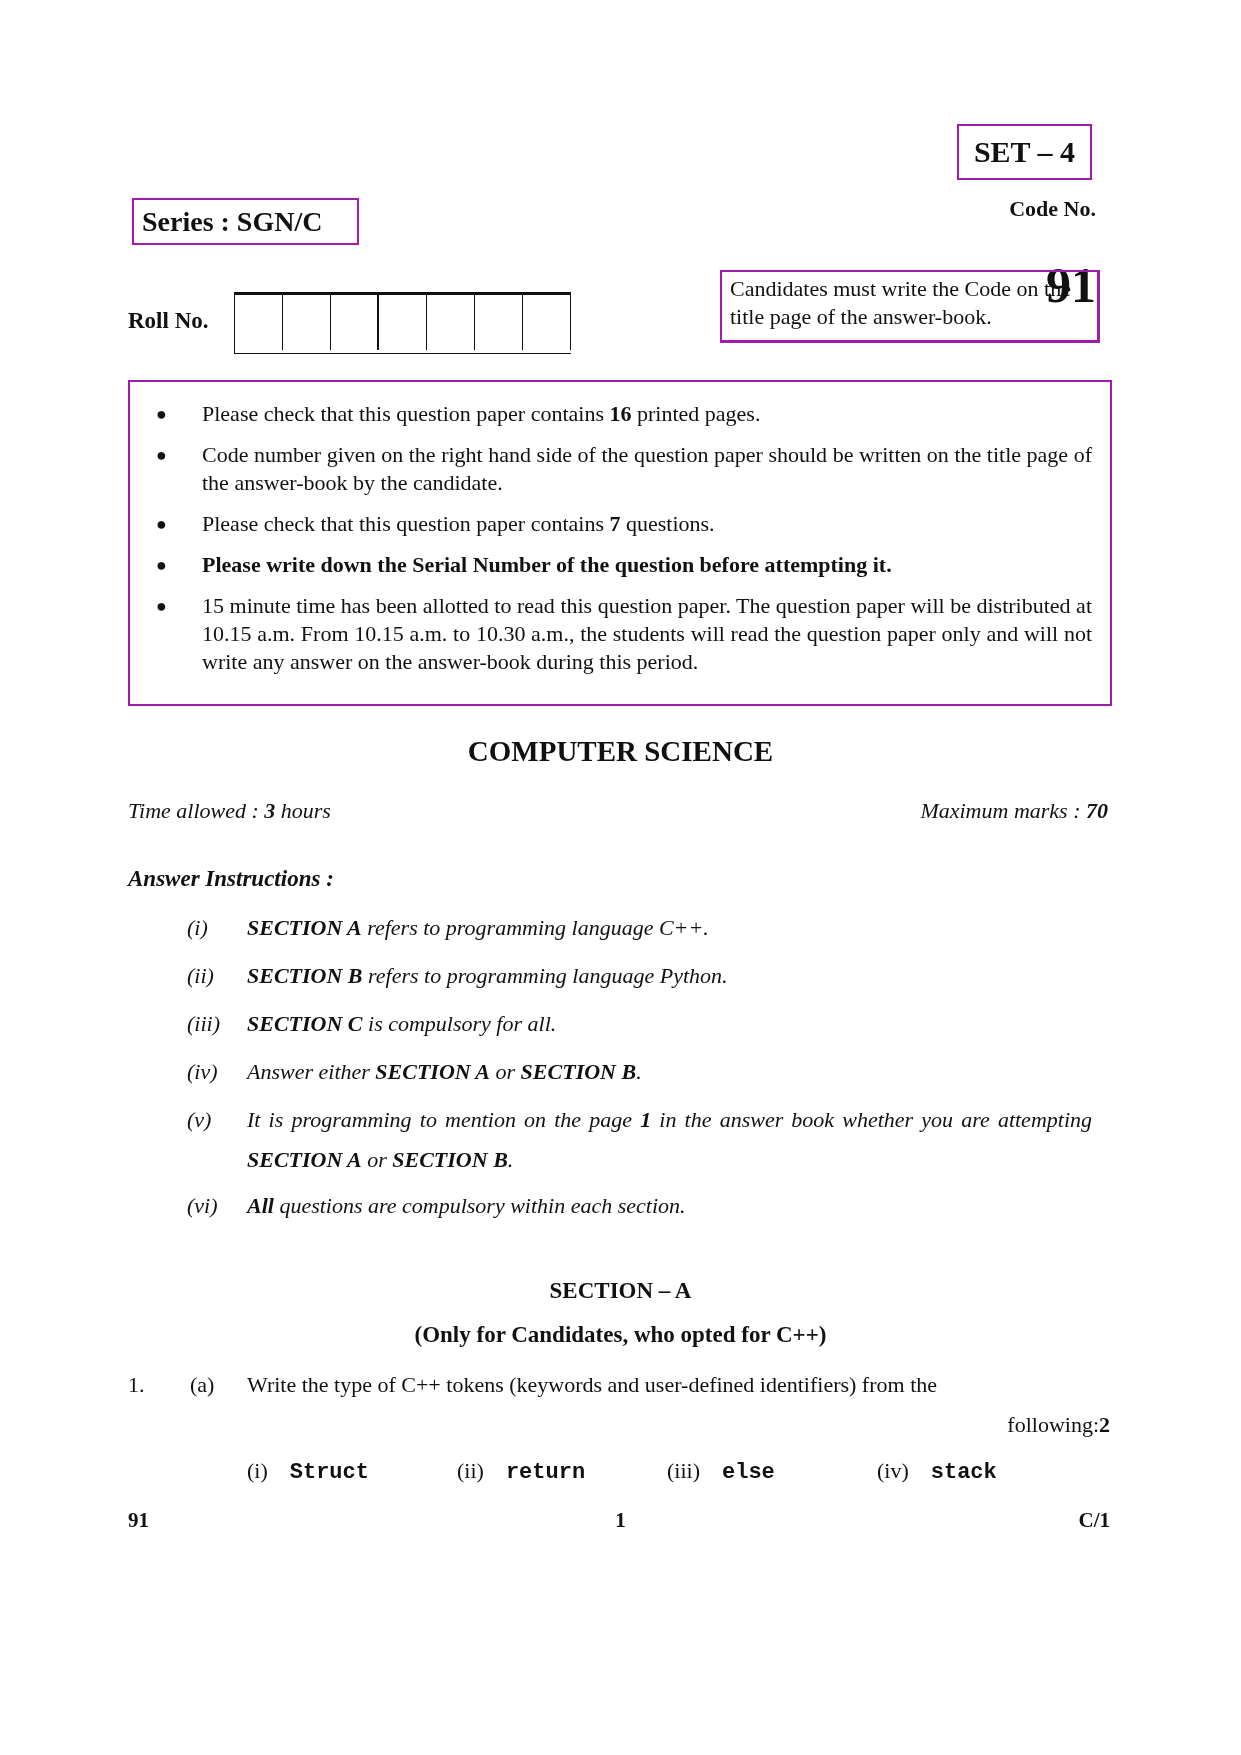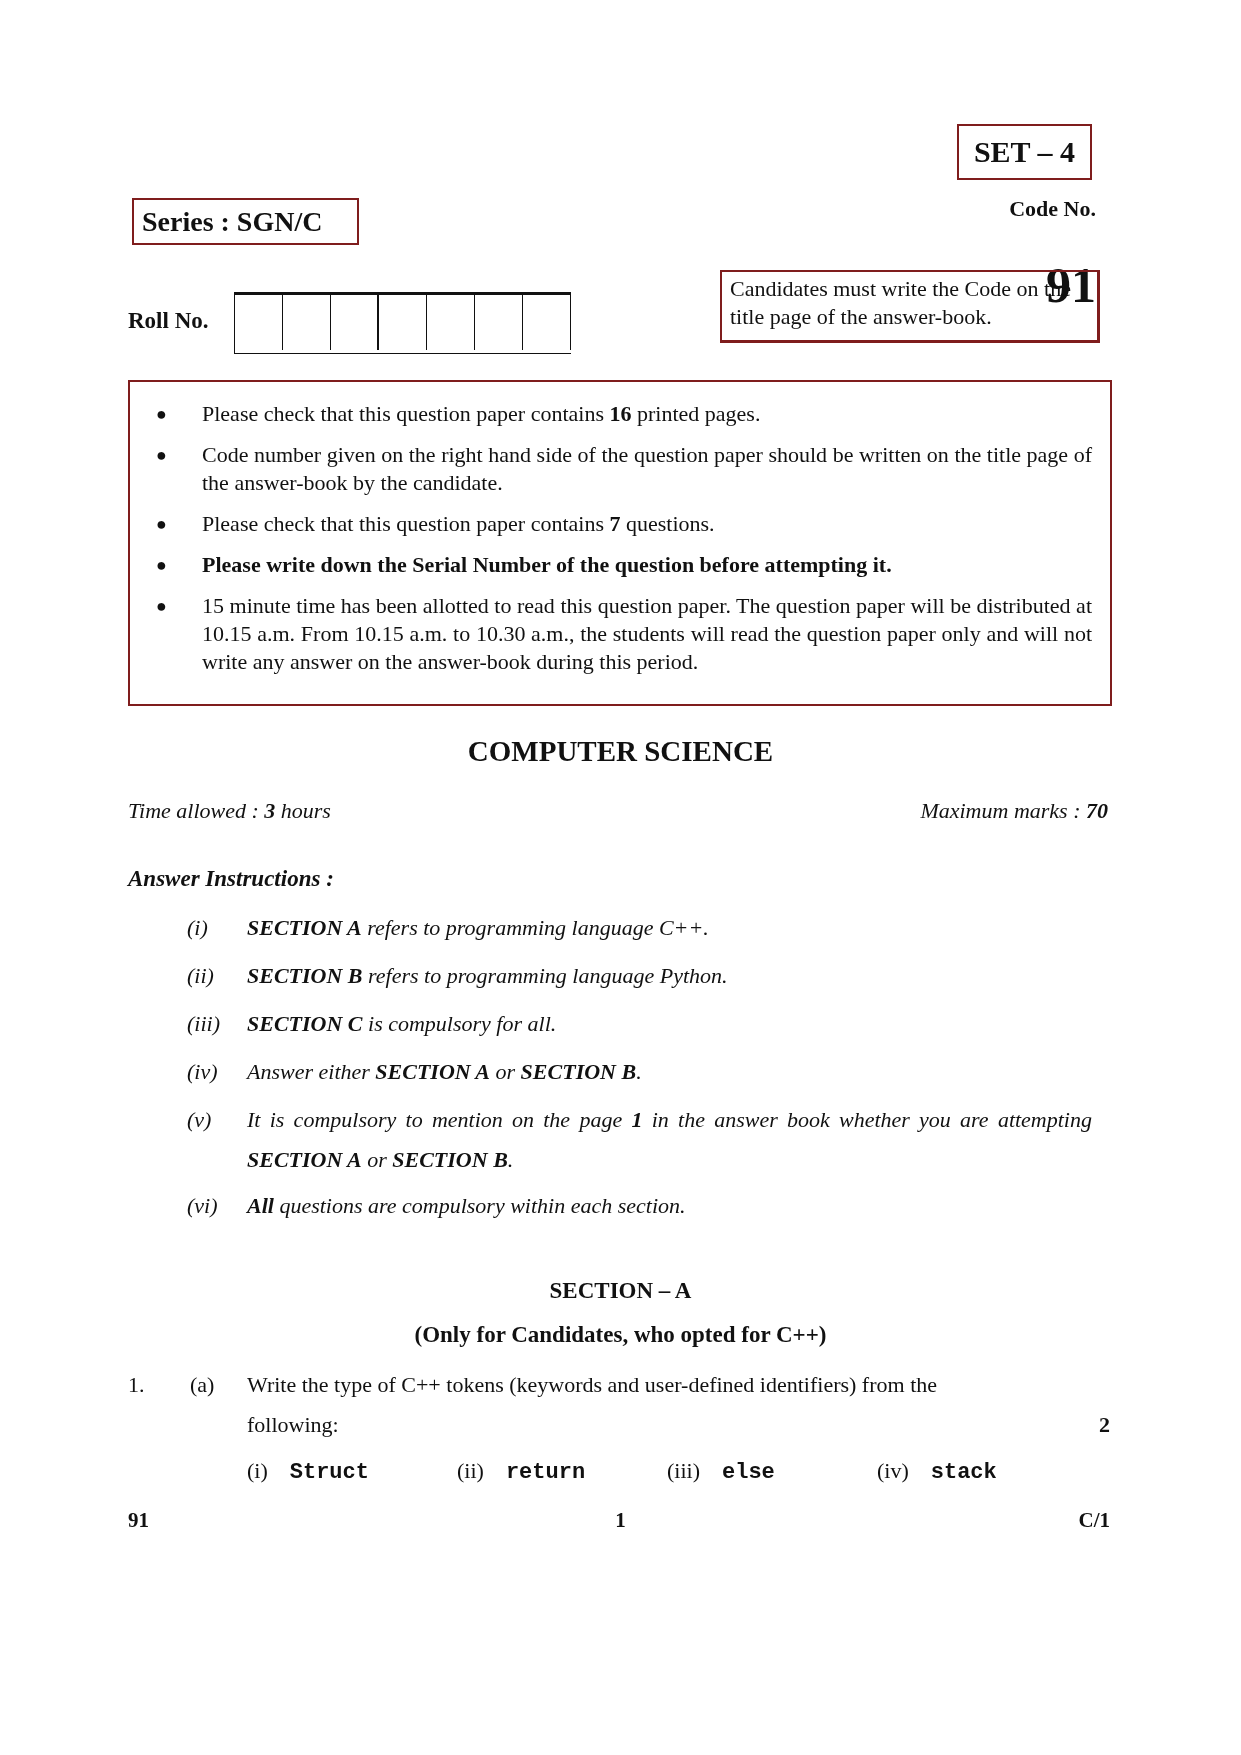--- a/index.html
+++ b/index.html
@@ -1,21 +1,21 @@
 <!DOCTYPE html>
 <html><head>
 <meta charset="utf-8">
 <style>
   html, body { margin: 0; padding: 0; background: #ffffff; }
   body {
     width: 1241px; height: 1755px; position: relative; overflow: hidden;
     font-family: "Liberation Serif", "DejaVu Serif", serif; color: #111;
   }
   .abs { position: absolute; }
-  .box { border: 2px solid #7f1d1d; box-sizing: border-box; }
+  .box { border: 2px solid #a21caf; box-sizing: border-box; }
 
   
   #set-box { left: 957px; top: 124px; width: 135px; height: 56px;
     font-size: 30px; font-weight: bold; text-align: center; line-height: 52px; }
 
   
   #series-box { left: 132px; top: 198px; width: 227px; height: 47px;
     font-size: 28px; font-weight: bold; line-height: 43px; padding-left: 8px; }
 
   
@@ -55,21 +55,21 @@
 
   #section-a { left: 0; width: 1241px; top: 1278px; text-align: center; font-size: 23px; font-weight: bold; }
   #section-a-sub { left: 0; width: 1241px; top: 1322px; text-align: center; font-size: 23px; font-weight: bold; }
 
   #q1 { left: 128px; top: 1365px; width: 982px; font-size: 22px; line-height: 40px; }
   #q1 .row { display: flex; }
   #q1 .qnum { width: 62px; flex: 0 0 62px; }
   #q1 .part { width: 57px; flex: 0 0 57px; }
   #q1 .qtext { flex: 1; text-align: justify; }
   #q1 .marks { font-weight: bold; }
-  #q1 .line2 { display: flex; justify-content: space-between; padding-left: 119px; }
+  #q1 .line2 { display: flex; justify-content: flex-end; padding-left: 119px; }
   #q1 .opts { display: flex; padding-left: 119px; margin-top: 6px; }
   #q1 .opt { display: flex; align-items: baseline; }
   #q1 .opt .rn { margin-right: 22px; }
   #q1 .opt code { font-family: "Liberation Mono", "DejaVu Sans Mono", monospace; font-weight: bold; font-size: 22px; }
   #q1 .opt.o1 { width: 210px; } #q1 .opt.o2 { width: 210px; } #q1 .opt.o3 { width: 210px; }
 
   #footer-left { left: 128px; top: 1508px; font-size: 21px; font-weight: bold; }
   #footer-center { left: 0; width: 1241px; text-align: center; top: 1508px; font-size: 21px; font-weight: bold; }
   #footer-right { right: 131px; top: 1508px; font-size: 21px; font-weight: bold; }
 </style>
@@ -150,21 +150,21 @@
     <div class="abs gi-item" style="top: 1004px;">
       <span class="num">(iii)</span>
       <span class="txt"><b>SECTION C</b><span> is compulsory for all.</span></span>
     </div>
     <div class="abs gi-item" style="top: 1052px;">
       <span class="num">(iv)</span>
       <span class="txt"><span>Answer either </span><b>SECTION A</b><span> or </span><b>SECTION B</b><span>.</span></span>
     </div>
     <div class="abs gi-item" style="top: 1100px;">
       <span class="num">(v)</span>
-      <span class="txt"><span>It is compulsory to mention on the page </span><b>1</b><span> in the answer book whether you are attempting </span><b>SECTION A</b><span> or </span><b>SECTION B</b><span>.</span></span>
+      <span class="txt"><span>It is programming to mention on the page </span><b>1</b><span> in the answer book whether you are attempting </span><b>SECTION A</b><span> or </span><b>SECTION B</b><span>.</span></span>
     </div>
     <div class="abs gi-item" style="top: 1186px;">
       <span class="num">(vi)</span>
       <span class="txt"><b>All</b><span> questions are compulsory within each section.</span></span>
     </div>
   </div>
 
 <div id="section-a" class="abs">SECTION – A</div>
 <div id="section-a-sub" class="abs">(Only for Candidates, who opted for  C++)</div>
 

